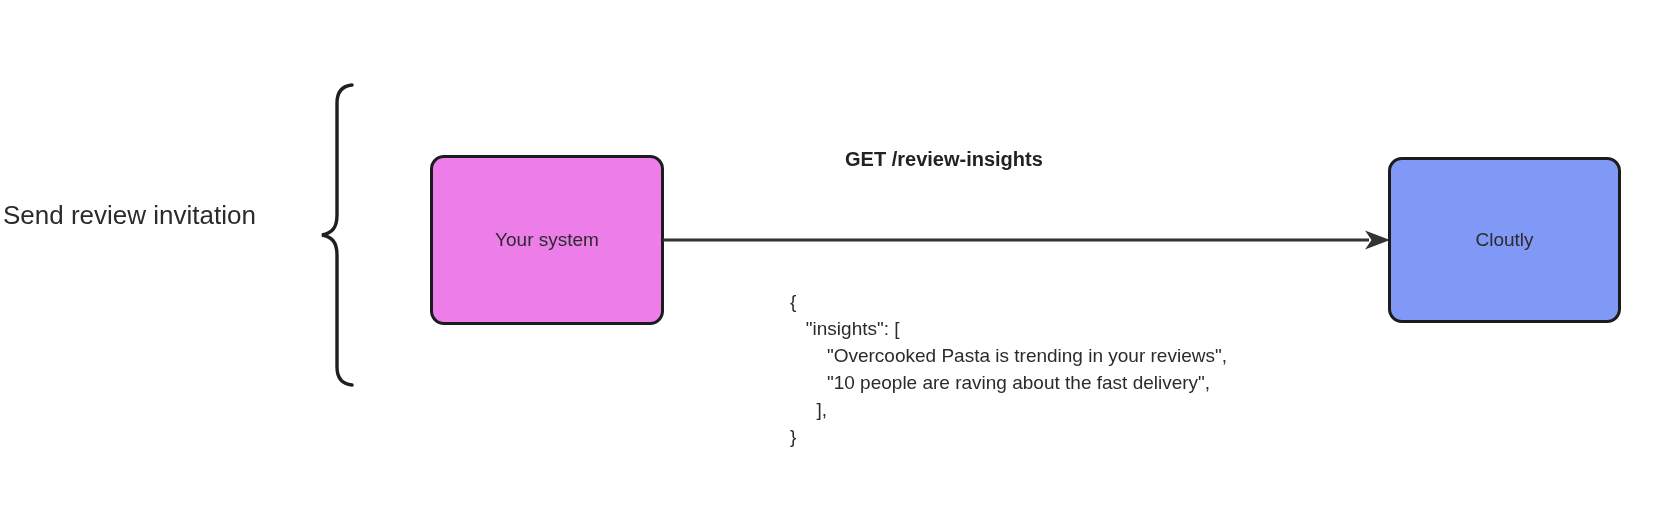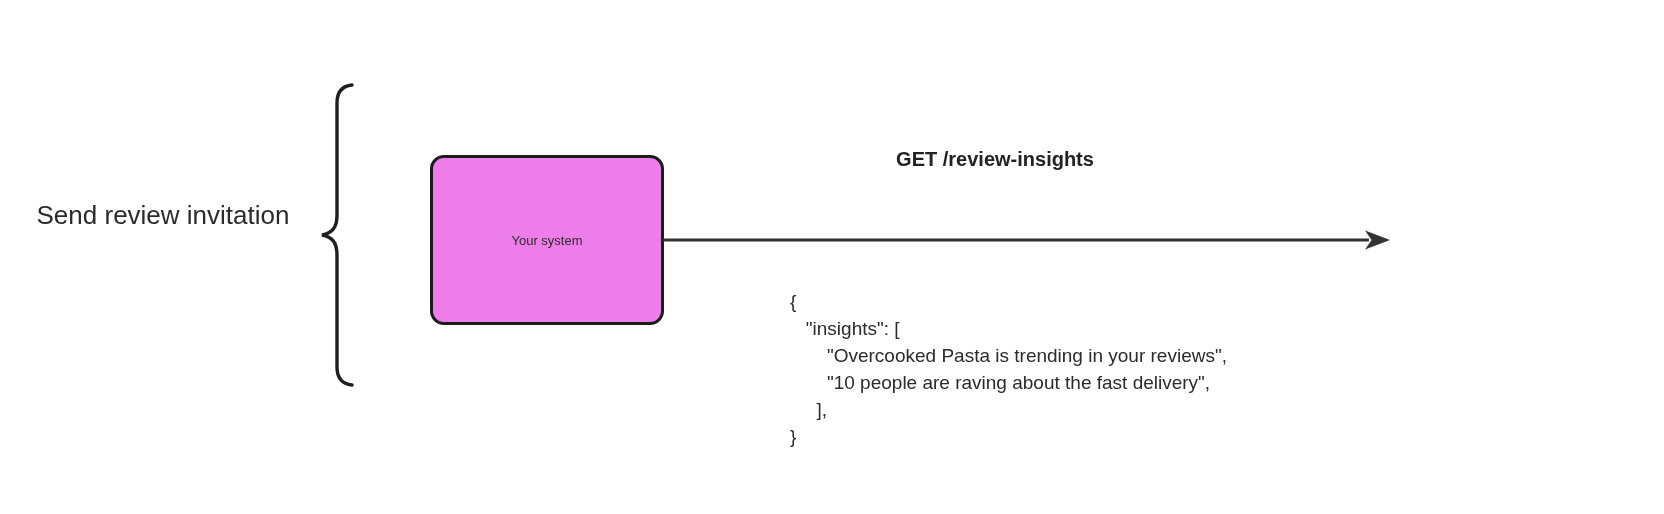--- a/index.html
+++ b/index.html
@@ -13,39 +13,39 @@
     width: 1664px;
     height: 514px;
     background: #ffffff;
     overflow: hidden;
   }
   .annotation {
     position: absolute;
     left: 3px;
     top: 197px;
     width: 320px;
-    text-align: center;
+    text-align: left;
     font-size: 26px;
     line-height: 36px;
     color: #2b2b2b;
   }
   .brace {
     position: absolute;
     left: 314px;
     top: 82px;
   }
   .node {
     position: absolute;
     box-sizing: border-box;
     border: 3px solid #1c1c1c;
     border-radius: 14px;
     display: flex;
     align-items: center;
     justify-content: center;
-    font-size: 13px;
+    font-size: 19px;
     color: #2b2b2b;
   }
   .node-your-system {
     left: 430px;
     top: 155px;
     width: 234px;
     height: 170px;
   }
   .node-cloutly {
     left: 1388px;
@@ -56,21 +56,21 @@
   .arrow {
     position: absolute;
     left: 663px;
     top: 228px;
   }
   .arrow-label {
     position: absolute;
     left: 845px;
     top: 148px;
     width: 300px;
-    text-align: center;
+    text-align: left;
     font-weight: 700;
     font-size: 20px;
     color: #222222;
   }
   .code {
     position: absolute;
     left: 790px;
     top: 288px;
     font-size: 19px;
     line-height: 27px;
@@ -106,14 +106,17 @@
 
   <div class="code">
     <div class="code-line">{</div>
     <div class="code-line">   "insights": [</div>
     <div class="code-line">       "Overcooked Pasta is trending in your reviews",</div>
     <div class="code-line">       "10 people are raving about the fast delivery",</div>
     <div class="code-line">     ],</div>
     <div class="code-line">}</div>
   </div>
 
+  <div class="node node-cloutly" style="background-color: rgb(128, 153, 247);">
+    <span>Cloutly</span>
+  </div>
 
 </div>
 
 </body></html>

